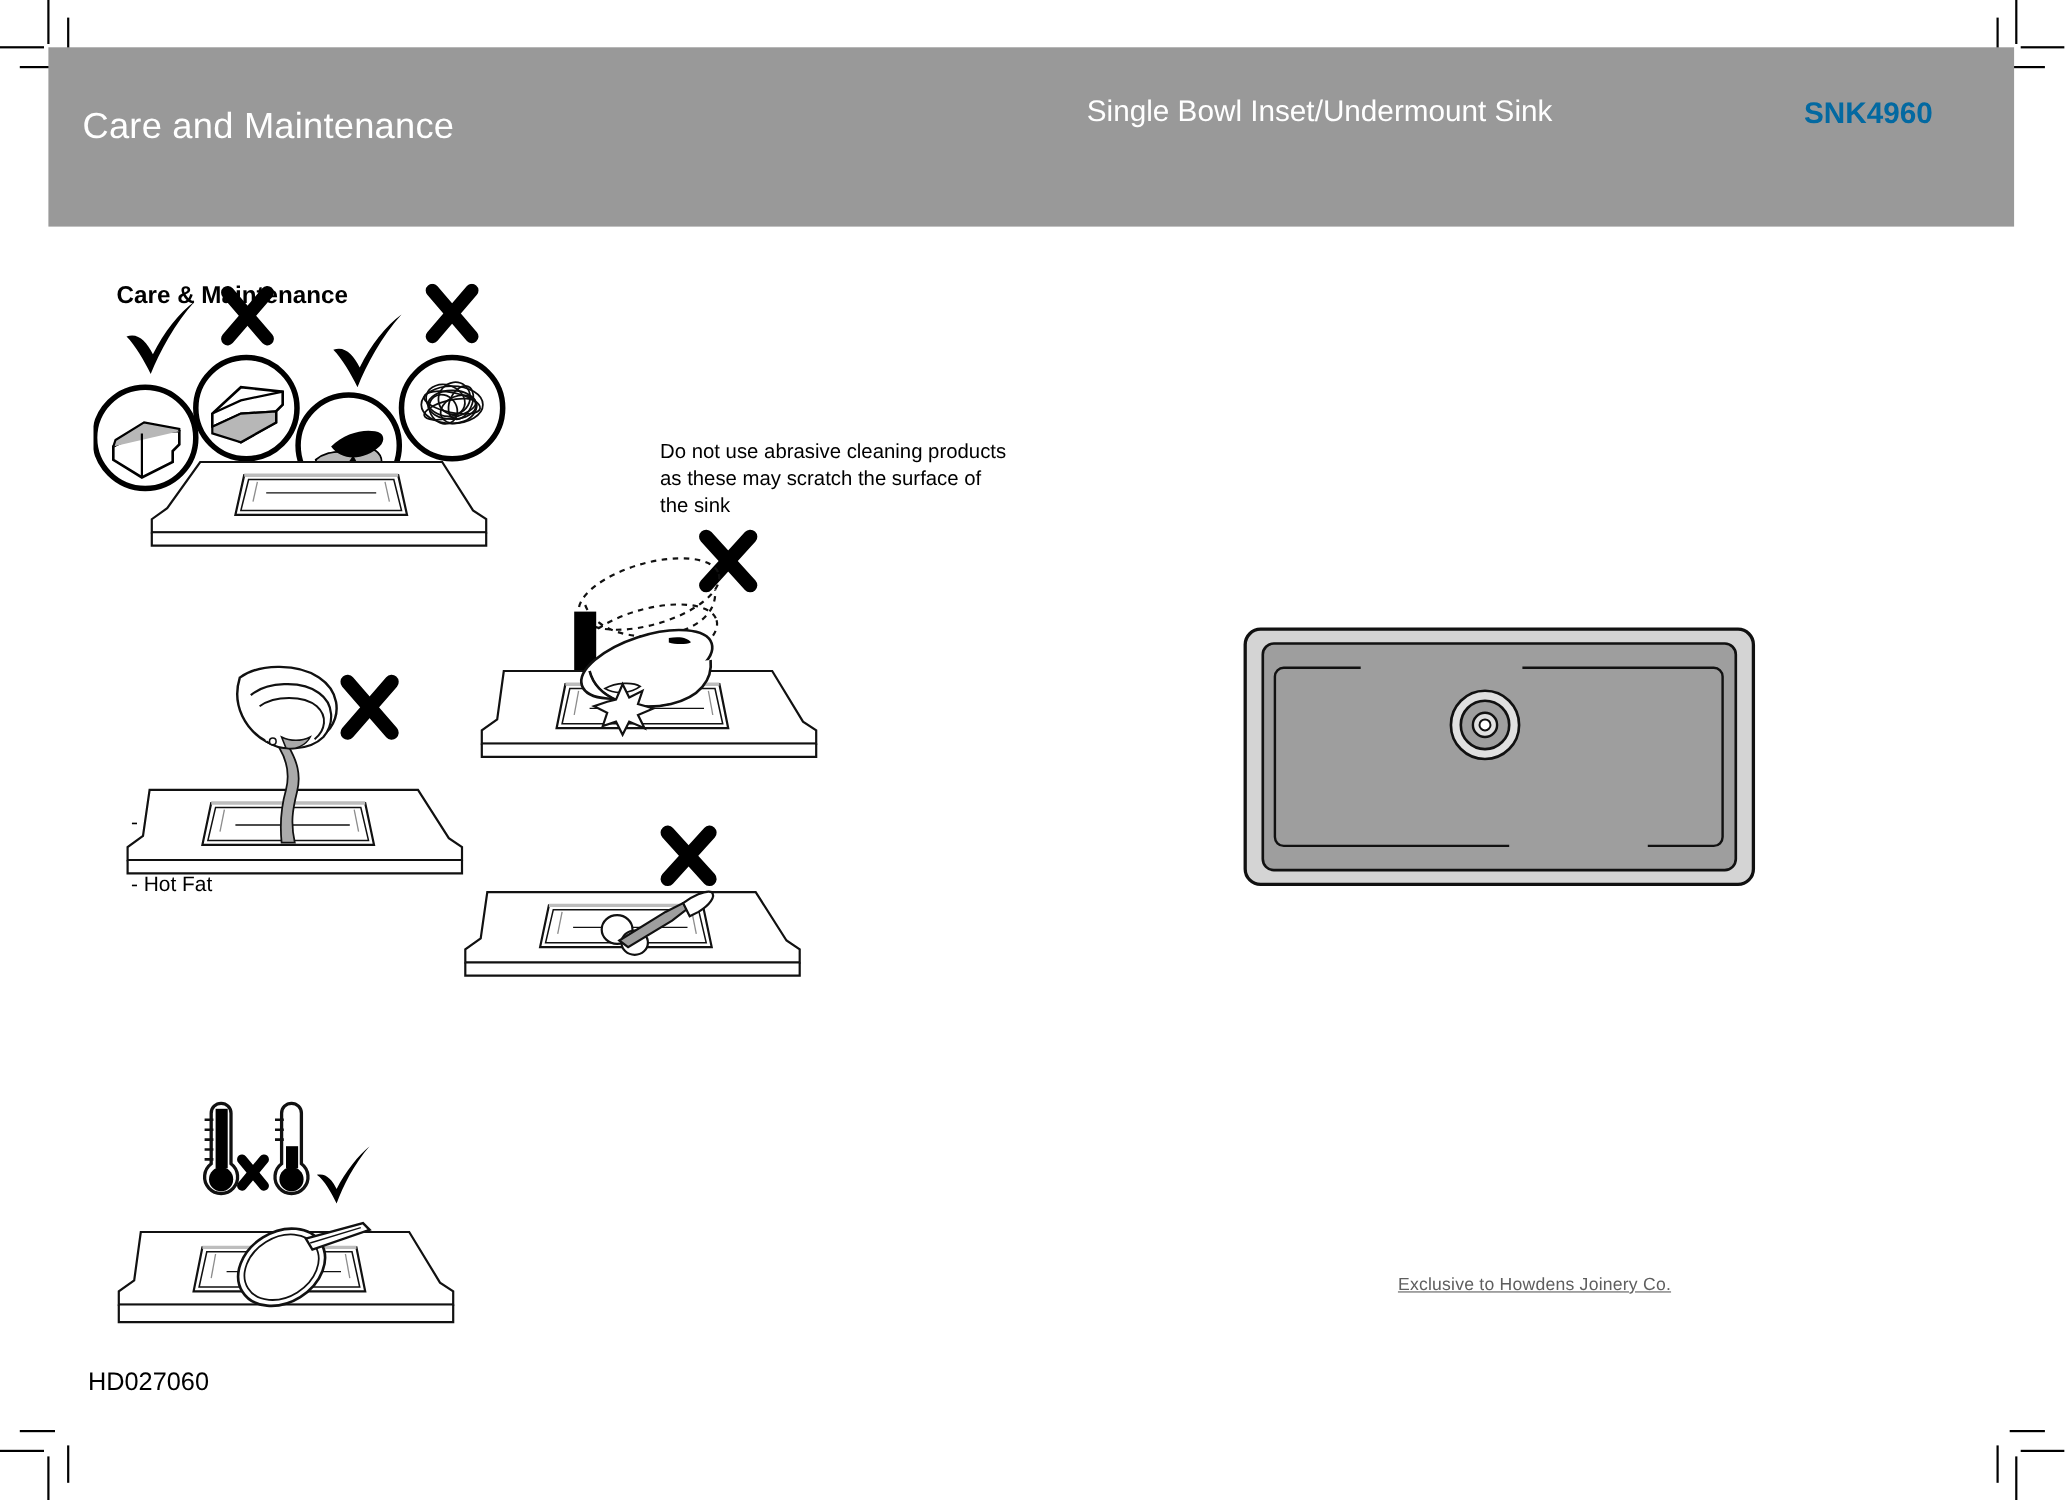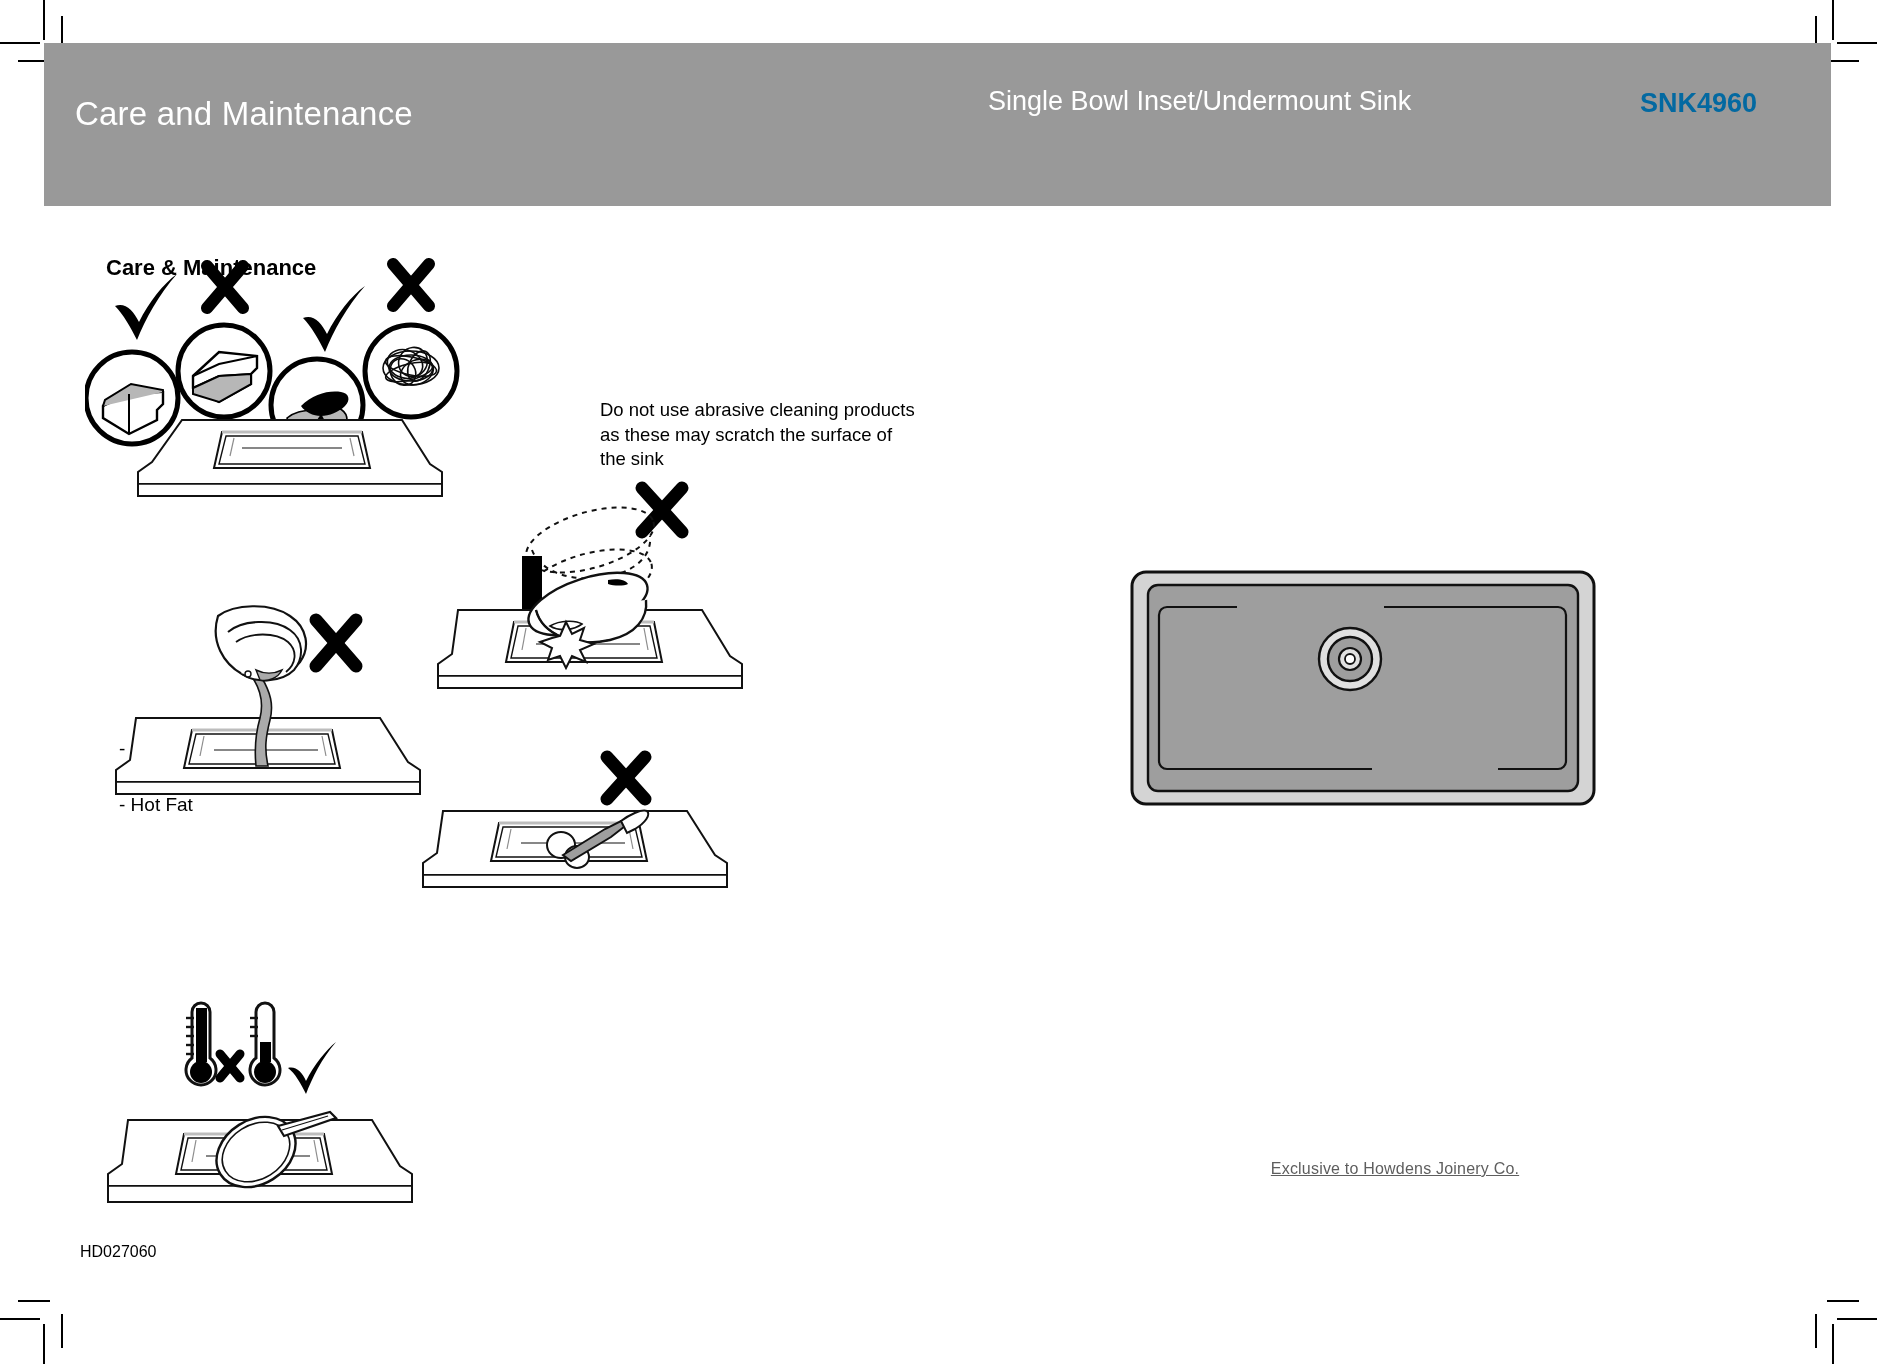--- a/index.html
+++ b/index.html
@@ -92,21 +92,21 @@
     line-height: 1.47;
     color: #000000;
     white-space: nowrap;
   }
 
   
   #doc-code {
     position: absolute;
     left: 80px;
     top: 1243px;
-    font-size: 16px;
+    font-size: 23px;
     color: #000000;
     white-space: nowrap;
   }
   #brand-logo {
     position: absolute;
     left: 1230px;
     top: 1148px;
     width: 330px;
     text-align: center;
   }

